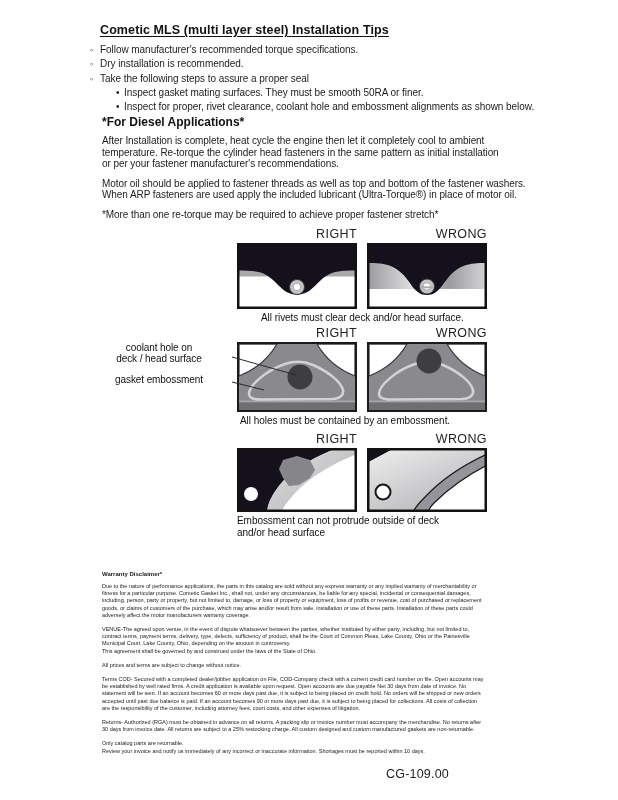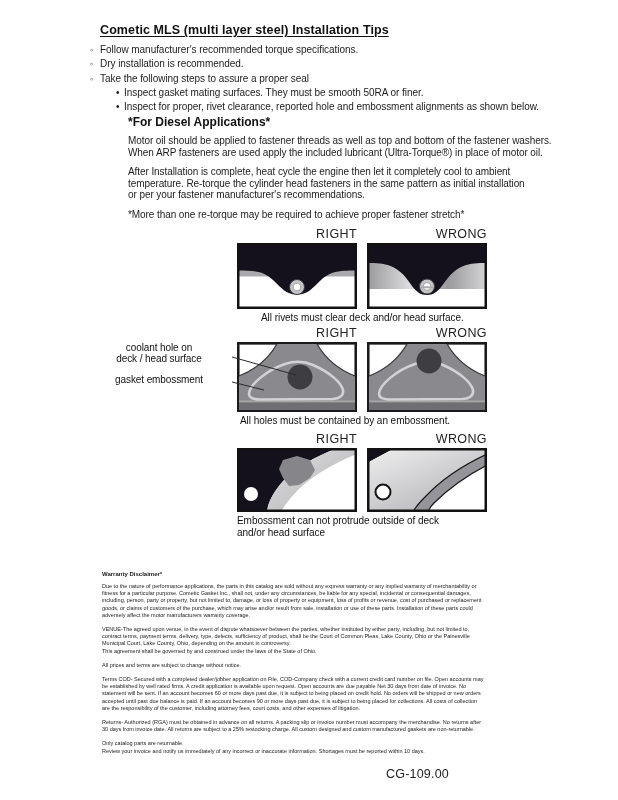--- a/index.html
+++ b/index.html
@@ -12,21 +12,21 @@
   .title{
     position:absolute;left:100px;top:23px;font-size:12.5px;font-weight:bold;
     text-decoration:underline;text-underline-offset:2px;letter-spacing:0.1px;color:#111;text-align:right;
   }
   .bullets{position:absolute;left:90px;top:43px;width:470px;font-size:10px;line-height:14.3px;letter-spacing:-0.05px;}
   .bullet-row{display:flex;}
   .bullet-row .marker{width:10px;flex:0 0 10px;text-align:left;font-size:9px;color:#333;}
   .bullet-row.sub{padding-left:26px;}
   .bullet-row.sub .marker{width:8px;flex:0 0 8px;font-size:10px;color:#111;}
   
-  .diesel{position:absolute;left:102px;top:115px;width:465px;margin-left:26px;}
+  .diesel{position:absolute;left:102px;top:115px;width:465px;}
   .diesel h2{margin:0 0 6px 0;font-size:12px;font-weight:bold;color:#111;}
   .diesel p{margin:0 0 8px 0;font-size:10px;line-height:11.6px;letter-spacing:-0.08px;white-space:pre-line;}
   
   .dg-label{position:absolute;width:120px;text-align:right;font-size:12.5px;color:#222;letter-spacing:0.4px;}
   .dg-panel{position:absolute;display:block;}
   .dg-caption{position:absolute;font-size:10px;line-height:11.5px;color:#111;letter-spacing:-0.05px;white-space:pre-line;}
   .dg-ann{position:absolute;left:88px;width:142px;text-align:center;font-size:10px;line-height:11px;color:#111;letter-spacing:-0.1px;white-space:pre-line;}
   .leader-lines{position:absolute;left:0;top:0;pointer-events:none;}
   
   .warranty{position:absolute;left:102px;top:571px;width:440px;color:#222;}
@@ -54,31 +54,31 @@
     <div class="bullet-row">
       <span class="marker">◦</span>
       <span>Take the following steps to assure a proper seal</span>
     </div>
     <div class="bullet-row sub">
       <span class="marker">•</span>
       <span>Inspect gasket mating surfaces.  They must be smooth 50RA or finer.</span>
     </div>
     <div class="bullet-row sub">
       <span class="marker">•</span>
-      <span>Inspect for proper, rivet clearance, reported hole and embossment alignments as shown below.</span>
+      <span>Inspect for proper, rivet clearance, coolant hole and embossment alignments as shown below.</span>
     </div>
   </div>
 
   <div class="diesel">
     <h2>*For Diesel Applications*</h2>
-    <p>Motor oil should be applied to fastener threads as well as top and bottom of the fastener washers.
-When ARP fasteners are used apply the included lubricant (Ultra-Torque®) in place of motor oil.</p>
     <p>After Installation is complete, heat cycle the engine then let it completely cool to ambient
 temperature. Re-torque the cylinder head fasteners in the same pattern as initial installation
 or per your fastener manufacturer's recommendations.</p>
+    <p>Motor oil should be applied to fastener threads as well as top and bottom of the fastener washers.
+When ARP fasteners are used apply the included lubricant (Ultra-Torque®) in place of motor oil.</p>
     <p>*More than one re-torque may be required to achieve proper fastener stretch*</p>
   </div>
 
   <div class="dg-label" style="left:237px;top:227px;">RIGHT</div>
   <div class="dg-label" style="left:367px;top:227px;">WRONG</div>
 
   <svg class="dg-panel" style="left:237px;top:243px;" width="120" height="66" viewBox="0 0 120 66">
     <rect width="120" height="66" fill="#ffffff"></rect>
     <rect x="2" y="27" width="116" height="6.5" fill="#a9a9ac"></rect>
     <path d="M0,0 H120 V27.5 C99,27.5 93,29 84,37 C75,45 72,51.5 60,51.5 C48,51.5 45,45 36,37 C27,29 21,27.5 0,27.5 Z" fill="#15111c"></path>

